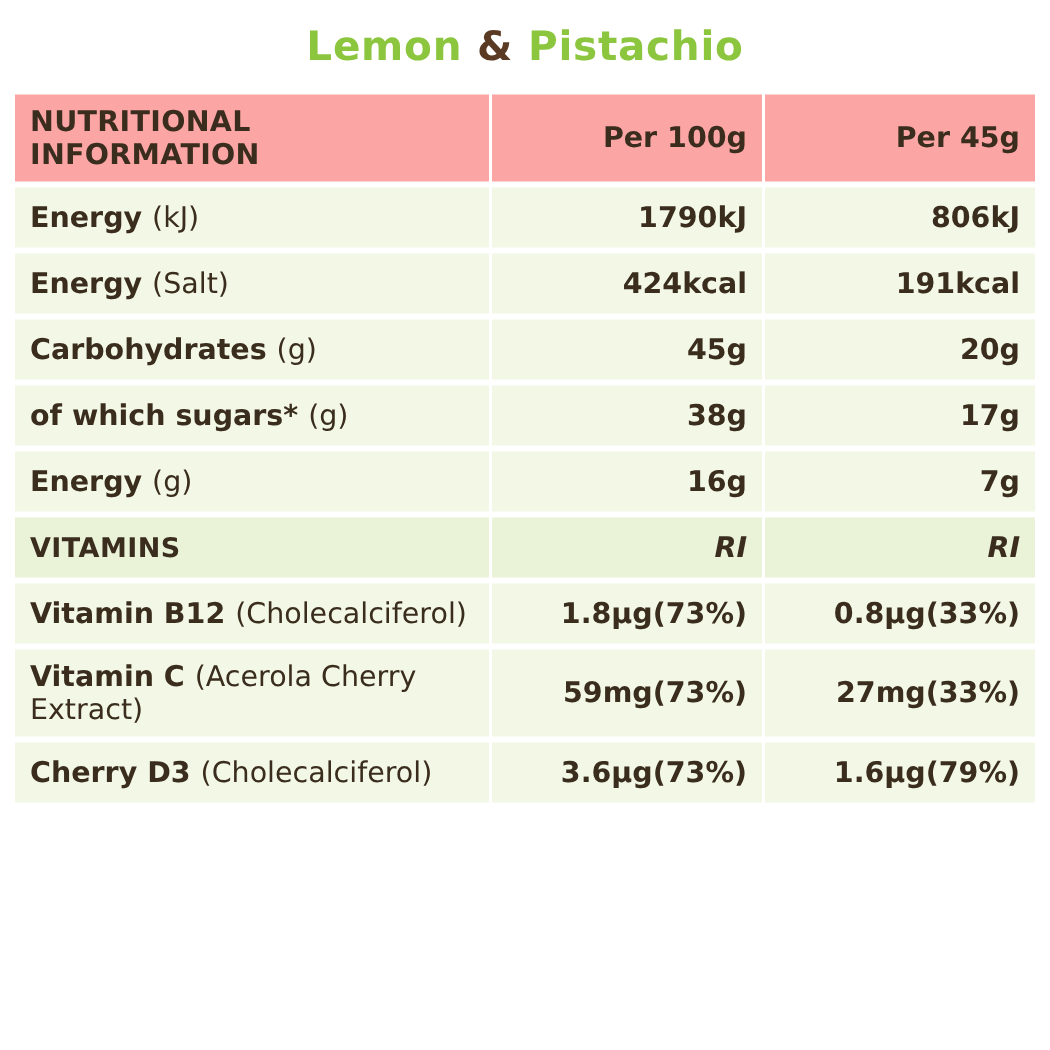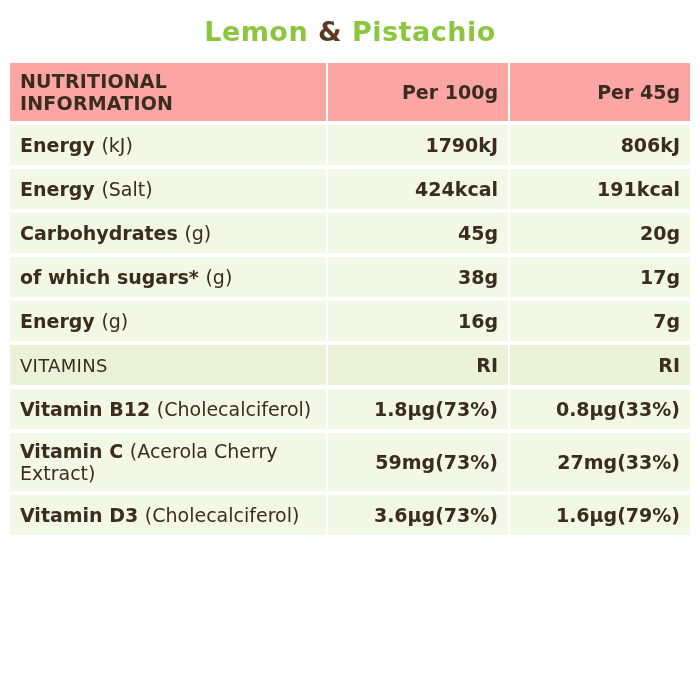--- a/index.html
+++ b/index.html
@@ -68,26 +68,27 @@
     letter-spacing: 0.2px;
   }
   tr.header td.val {
     font-weight: bold;
     padding-left: 24px;
   }
   tr.vitamins td {
     background: #eaf2d8;
   }
   tr.vitamins td.label {
-    font-weight: normal;
+    font-weight: bold;
     font-size: 18px;
     letter-spacing: 0.3px;
   }
   tr.vitamins td.val {
     font-weight: bold;
+    font-style: italic;
   }
 </style>
 </head>
 <body>
 
 <div class="page">
 
   <div class="title">
     <span>Lemon</span>
     <span class="amp">&amp;</span>
@@ -149,21 +150,21 @@
         <td class="val">0.8µg(33%)</td>
       </tr>
 
       <tr>
         <td class="label"><span>Vitamin C </span><span class="light">(Acerola Cherry Extract)</span></td>
         <td class="val">59mg(73%)</td>
         <td class="val">27mg(33%)</td>
       </tr>
 
       <tr>
-        <td class="label"><span>Vitamin D3 </span><span class="light">(Cholecalciferol)</span></td>
+        <td class="label"><span>Cherry D3 </span><span class="light">(Cholecalciferol)</span></td>
         <td class="val">3.6µg(73%)</td>
         <td class="val">1.6µg(79%)</td>
       </tr>
 
     </tbody>
   </table>
 
 </div>
 
 </body></html>

